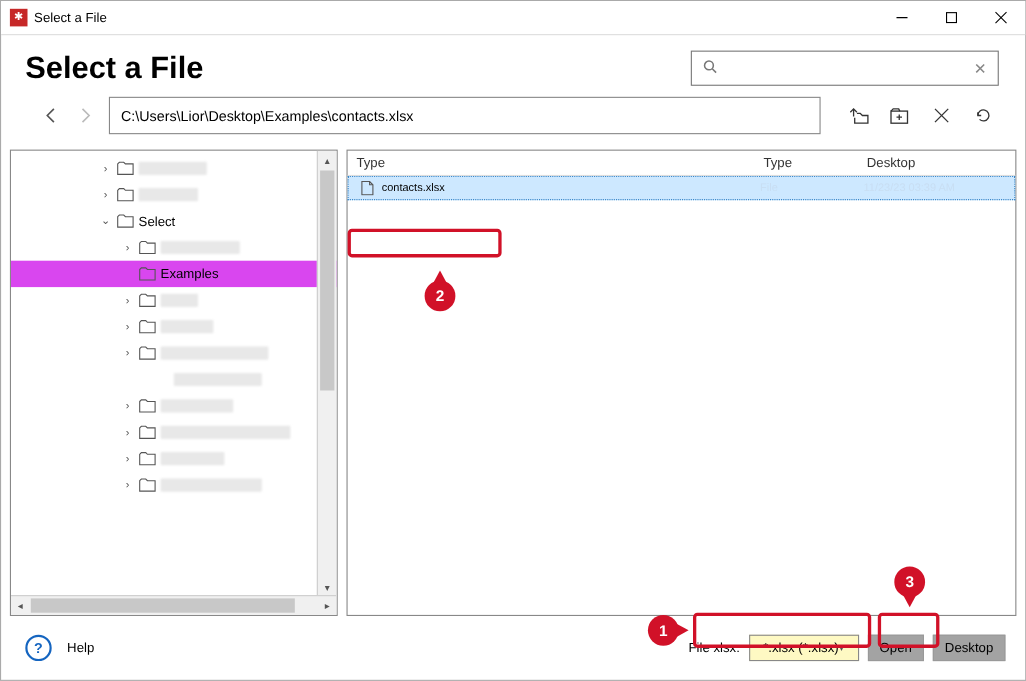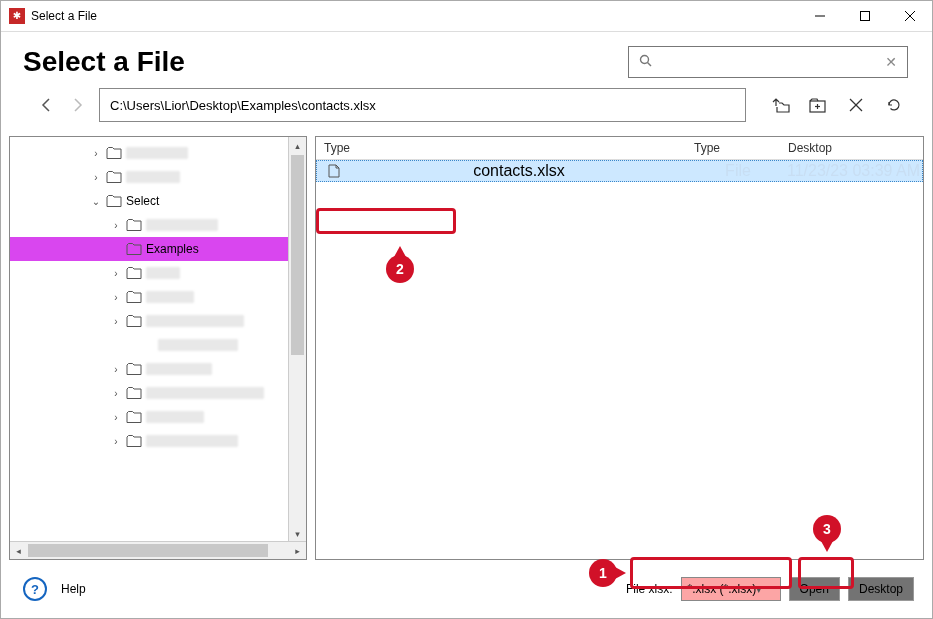--- a/index.html
+++ b/index.html
@@ -242,22 +242,21 @@
       color: #333;
     }
     .col-name { width: 370px; padding-left: 8px; }
     .col-type { width: 94px; }
     .col-mod  { flex: 1; }
 
     .file-row {
       display: flex;
       height: 22px;
       align-items: center;
-      font-size: 16px;
-      text-align: center;
+      font-size: 10px;
     }
     .file-row.selected {
       background: #cde8ff;
       border: 1px dotted #3a87c9;
       box-sizing: border-box;
     }
     .file-icon {
       width: 14px;
       margin: 0 6px 0 10px;
     }
@@ -285,32 +284,32 @@
       justify-content: center;
       font-size: 13px;
     }
     .ft-label { font-size: 12px; }
     .ft-select {
       width: 100px;
       height: 24px;
       border: 1px solid #888;
       display: flex;
       align-items: center;
-      justify-content: flex-start;
+      justify-content: center;
       padding: 0 6px;
       font-size: 12px;
-      background: #fca5a5;
+      background: #fef9c3;
       box-sizing: border-box;
     }
     .btn {
       height: 24px;
       min-width: 46px;
       padding: 0 10px;
       border: 1px solid #999;
-      background: #737373;
+      background: #a3a3a3;
       font-size: 12px;
       display: flex;
       align-items: center;
       justify-content: center;
       box-sizing: border-box;
     }
 
     
     .annot-box {
       position: absolute;

